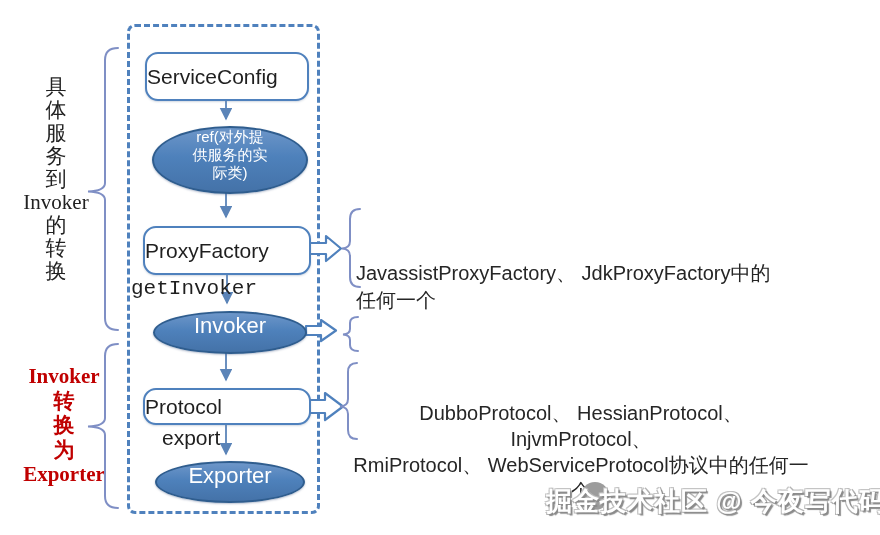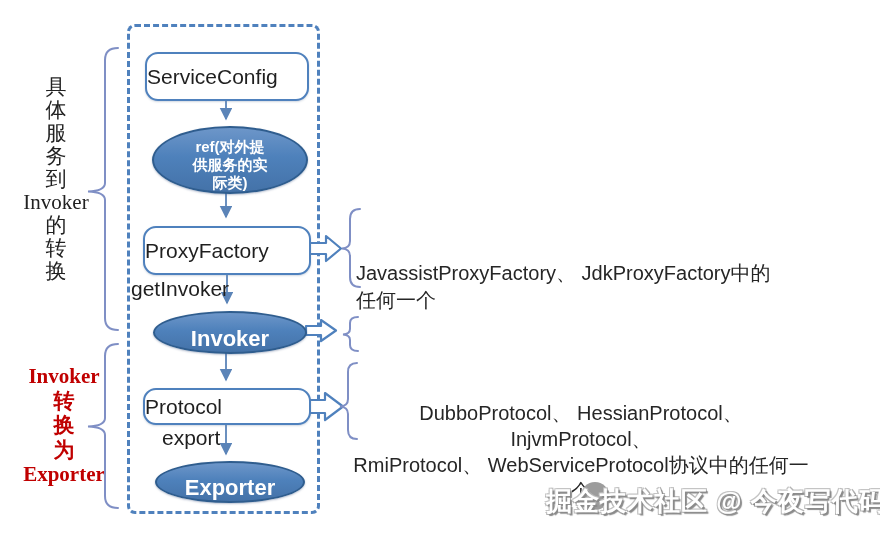--- a/index.html
+++ b/index.html
@@ -17,33 +17,33 @@
   
   .node-box{
     background:#ffffff;border:2.5px solid #4f81bd;border-radius:13px;
     display:flex;align-items:center;justify-content:flex-start;
     font-size:21px;color:#1f1f1f;z-index:3;
     box-shadow:0 1px 2px rgba(120,140,170,0.35);
   }
   .node-ellipse{
     background:linear-gradient(180deg,#6d96c9 0%,#4e81bb 45%,#4472a8 100%);
     border:2.5px solid #2f5d8e;border-radius:50%;
-    display:flex;align-items:flex-end;justify-content:center;
-    color:#ffffff;font-weight:bold;z-index:3;text-align:center;
+    display:flex;align-items:flex-start;justify-content:center;
+    color:#ffffff;font-weight:normal;z-index:3;text-align:center;
     box-shadow:0 1px 2px rgba(80,100,140,0.4);
   }
   #node-serviceconfig{left:145px;top:52px;width:160px;height:45px;}
   #node-ref{left:152px;top:126px;width:152px;height:64px;font-size:15px;line-height:18px;}
   #node-proxyfactory{left:143px;top:226px;width:164px;height:45px;}
   #node-invoker{left:153px;top:311px;width:150px;height:39px;font-size:22px;}
   #node-protocol{left:143px;top:388px;width:164px;height:33px;}
   #node-exporter{left:155px;top:461px;width:146px;height:38px;font-size:22px;}
   
   .edge-label{font-size:21px;color:#1f1f1f;z-index:4;}
-  #label-getinvoker{left:131px;top:277px;}
+  #label-getinvoker{left:131px;top:277px;font-family:Liberation Mono, monospace;}
   #label-export{left:162px;top:426px;}
   
   #label-top-black{
     left:6px;top:76px;width:100px;text-align:center;
     font-family:"Liberation Serif", serif;font-size:21px;line-height:23px;color:#222222;
   }
   #label-bottom-red{
     left:8px;top:364px;width:112px;text-align:center;
     font-family:"Liberation Serif", serif;font-size:21px;line-height:24.5px;
     color:#c00000;font-weight:bold;

